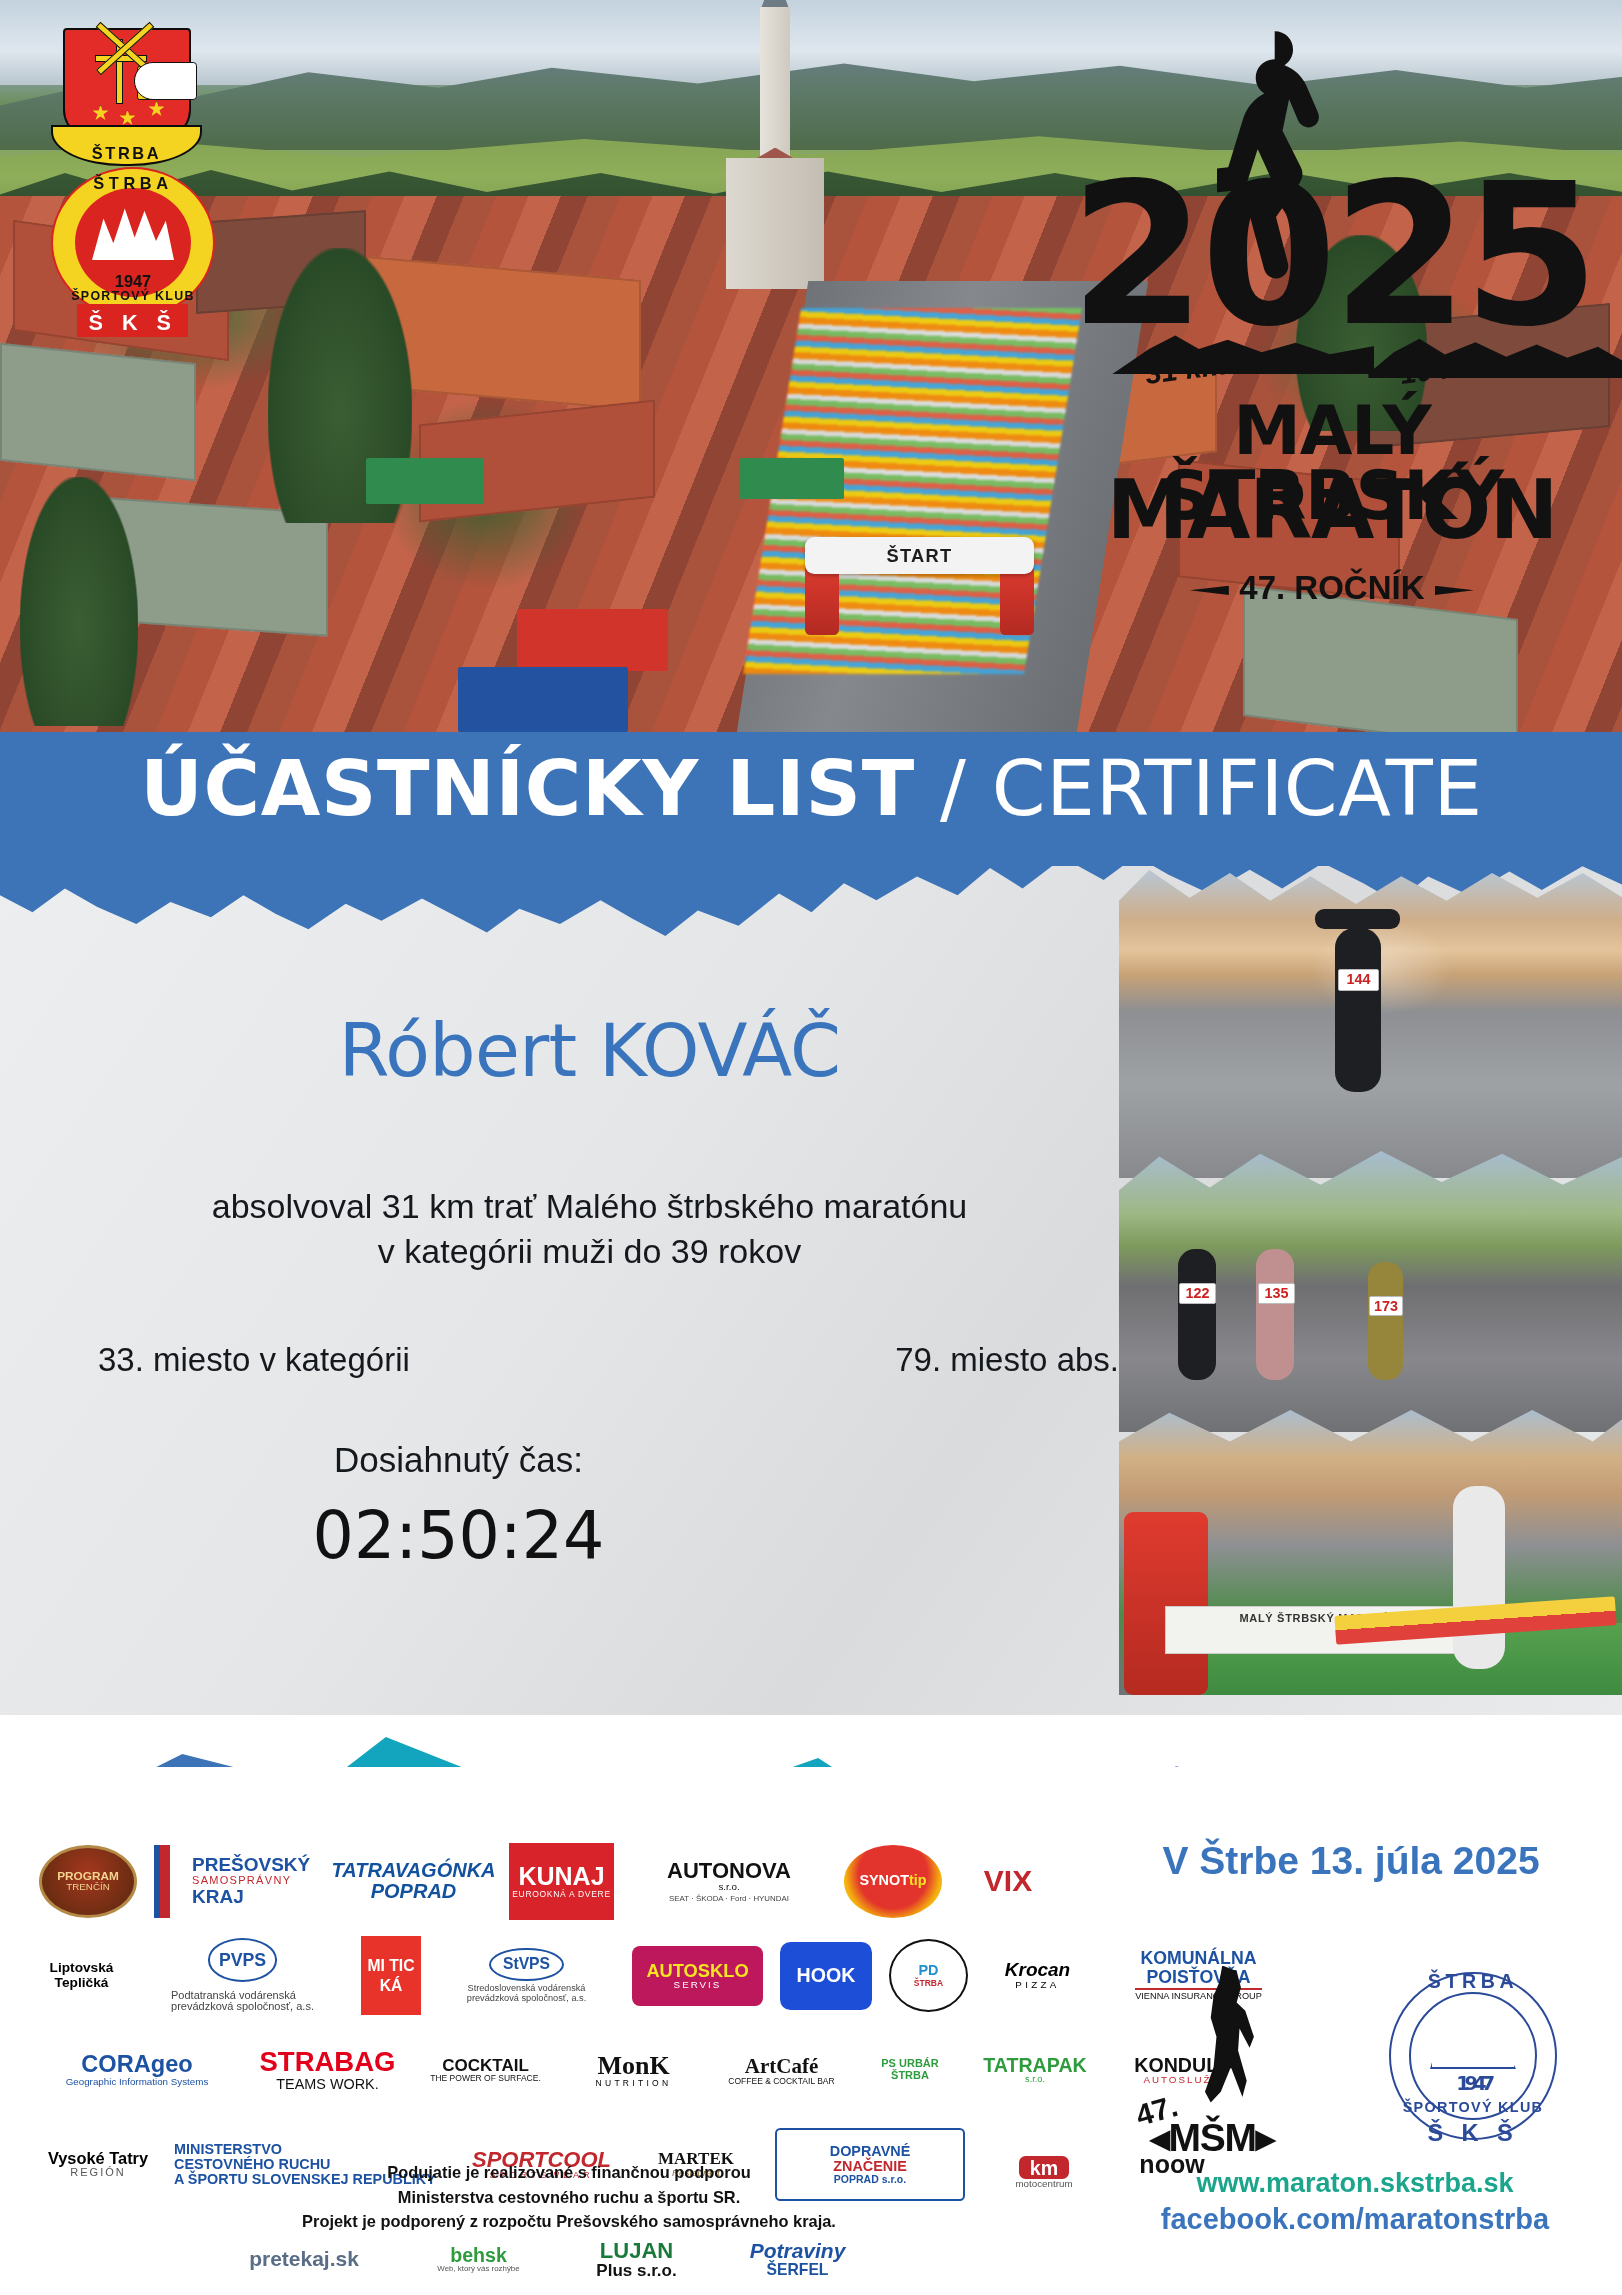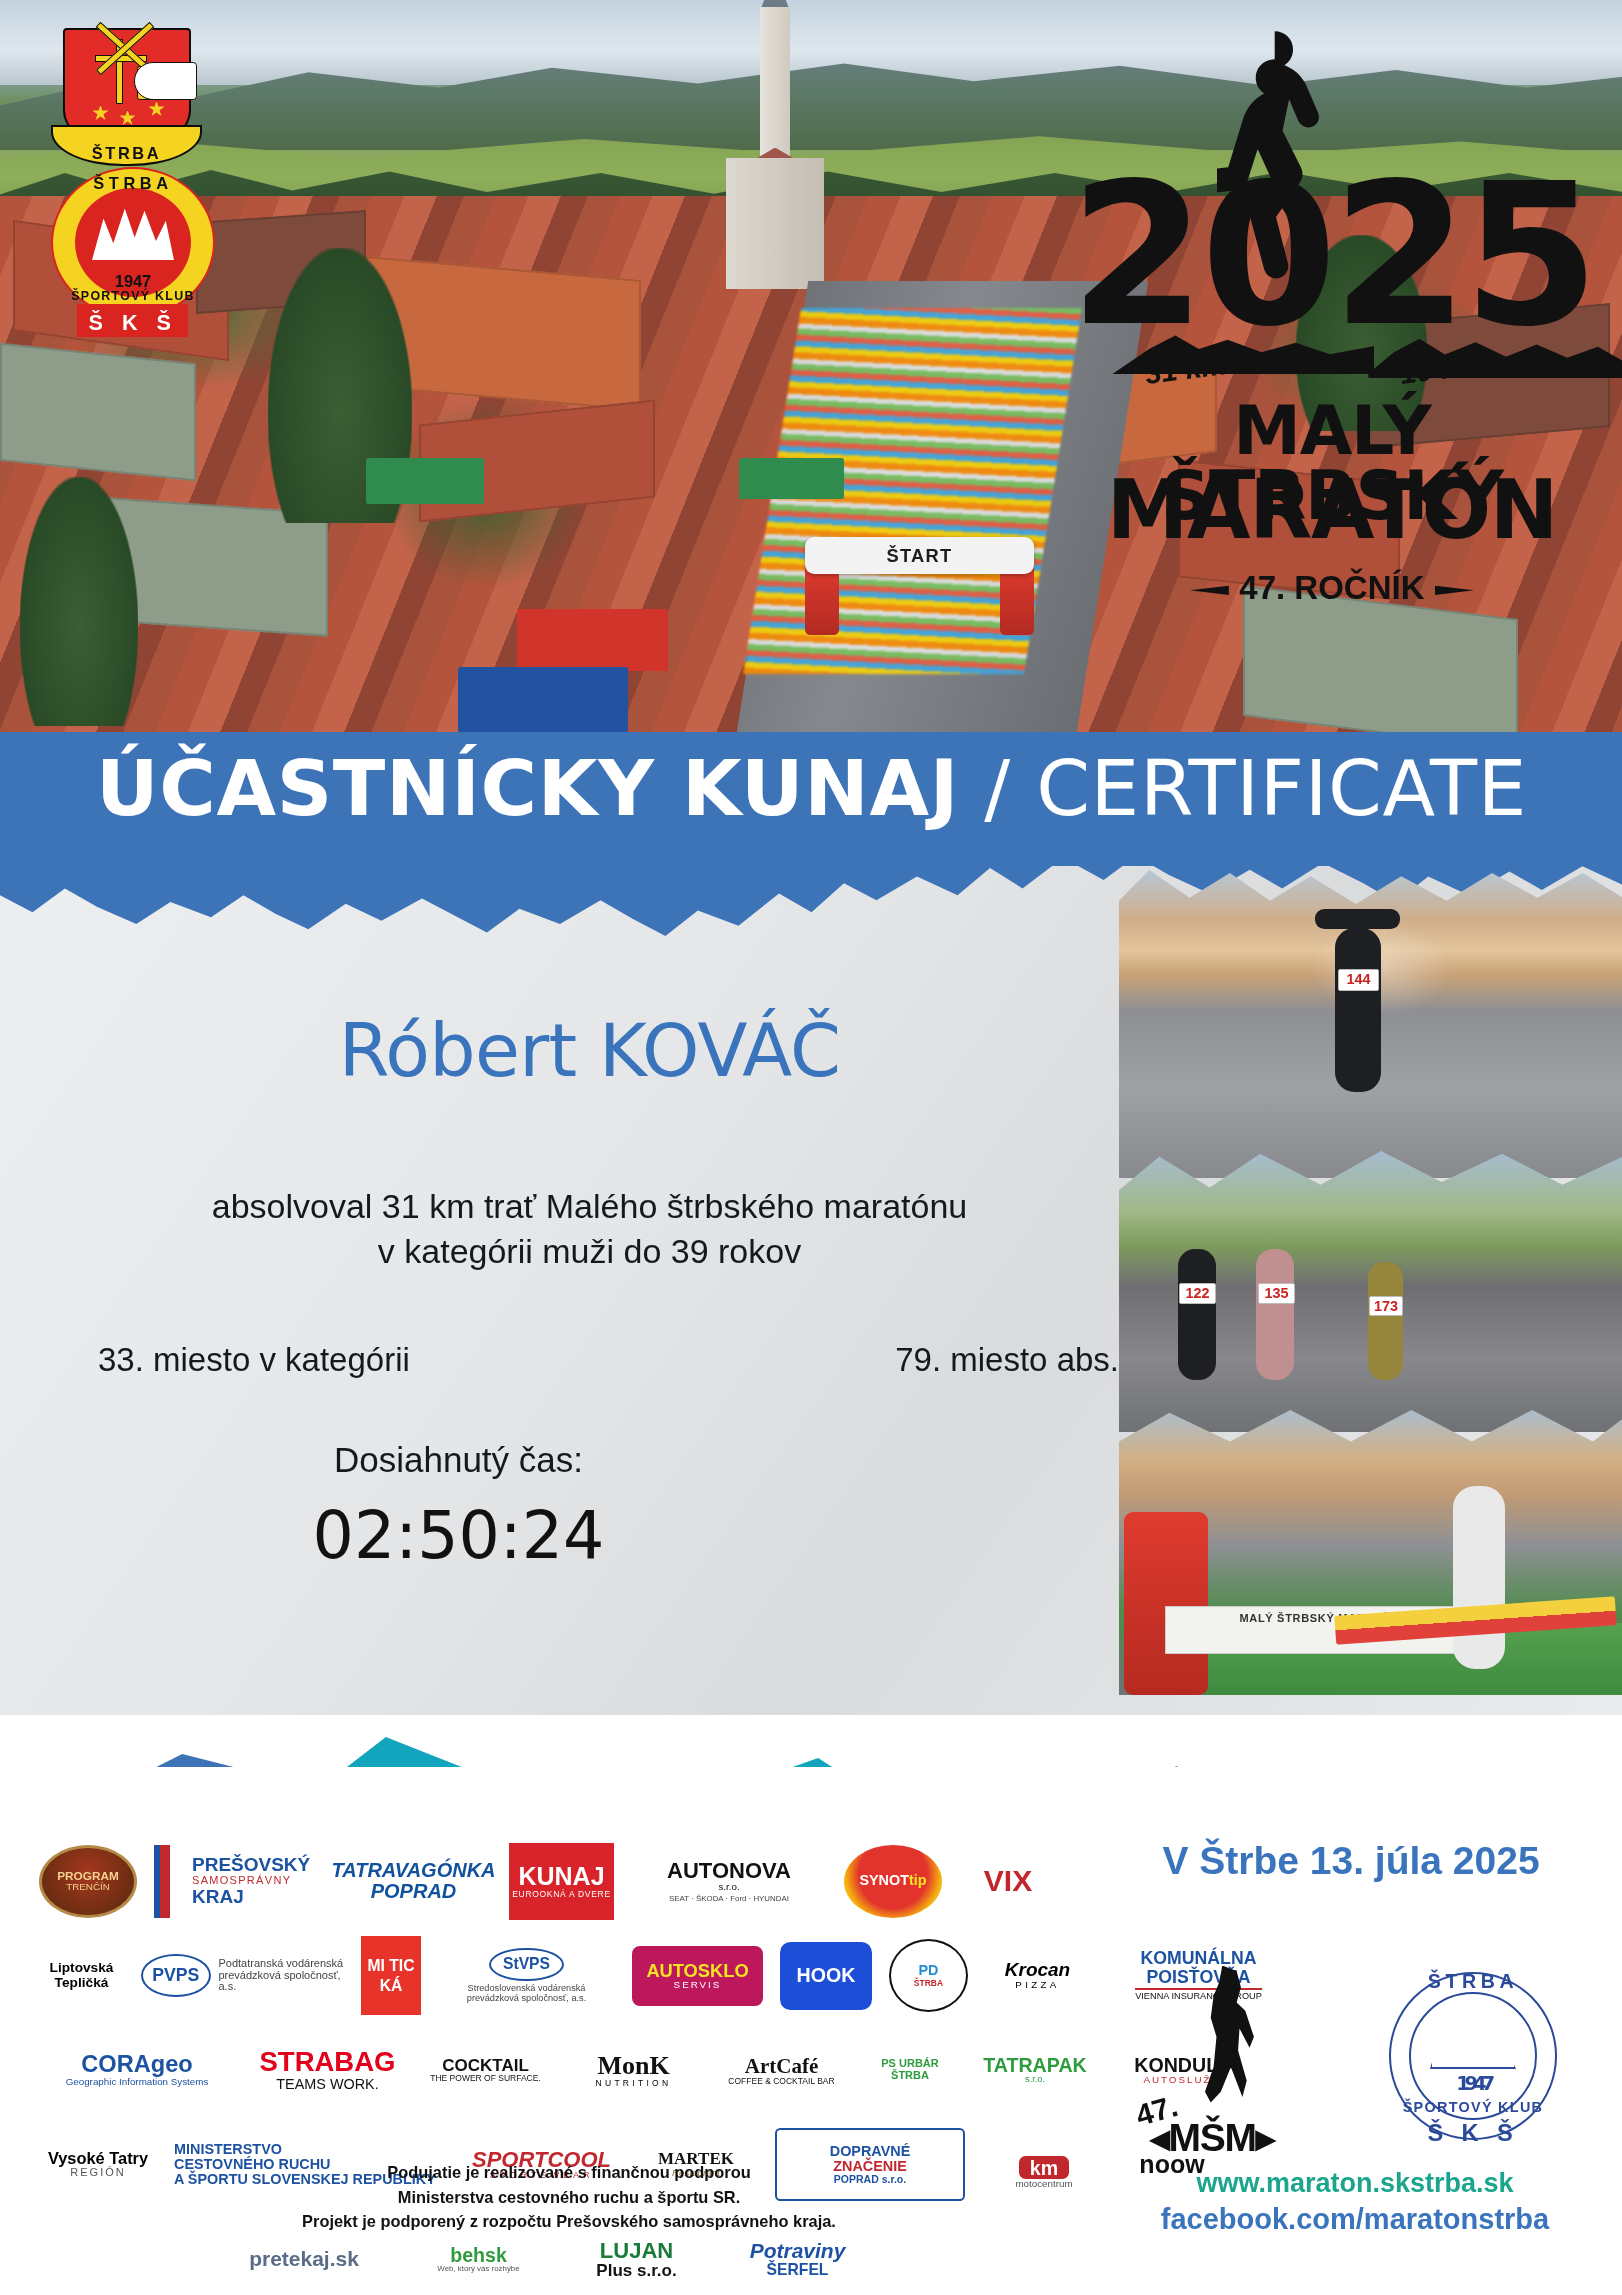--- a/index.html
+++ b/index.html
@@ -334,21 +334,21 @@
     <div class="km-right">10 km</div>
     <div class="ename1">MALÝ ŠTRBSKÝ</div>
     <div class="ename2">MARATÓN</div>
     <div class="erocnik"><span class="arw l"></span><span>47. ROČNÍK</span><span class="arw r"></span></div>
   </div>
 </div>
 
 <div class="body-area"></div>
 
 <div class="titleband">
-  <h1><span class="b">ÚČASTNÍCKY KUNAJ</span><span> / </span><span>CERTIFICATE</span></h1>
+  <h1><span class="b">ÚČASTNÍCKY LIST</span><span> / </span><span>CERTIFICATE</span></h1>
 </div>
 <div class="bandjag"></div>
 
 <div class="recipient">Róbert KOVÁČ</div>
 <div class="desc">
   <div>absolvoval 31 km trať Malého štrbského maratónu</div>
   <div>v kategórii muži do 39 rokov</div>
 </div>
 <div class="places">
   <span>33. miesto v kategórii</span>
@@ -425,21 +425,21 @@
       <div class="slogo" style="width:98px;">
         <span class="t" style="font-size:30px;color:#c1272d;">VIX</span>
       </div>
     </div>
 
     <div class="srow">
       <div class="slogo" style="width:85px;">
         <span class="t" style="font-size:13.7px;">Liptovská</span>
         <span class="t" style="font-size:13.7px;">Tepličká</span>
       </div>
-      <div class="slogo" style="width:203px;flex-direction:row;gap:7.9px;">
+      <div class="slogo" style="width:203px;flex-direction:column;gap:7.9px;">
         <span class="t" style="font-size:17.7px;color:#1d52a2;border:2.6px solid #1d52a2;border-radius:50%;padding:10.5px 9.2px;">PVPS</span>
         <span style="display:flex;flex-direction:column;text-align:left;">
           <span style="font-size:11px;color:#444;">Podtatranská vodárenská</span>
           <span style="font-size:11px;color:#444;">prevádzková spoločnosť, a.s.</span>
         </span>
       </div>
       <div class="slogo" style="width:60px;height:79px;background:#e8332a;color:#fff;">
         <span class="t" style="font-size:15.7px;line-height:1.25;">MI TIC KÁ</span>
       </div>
       <div class="slogo" style="width:177px;">

